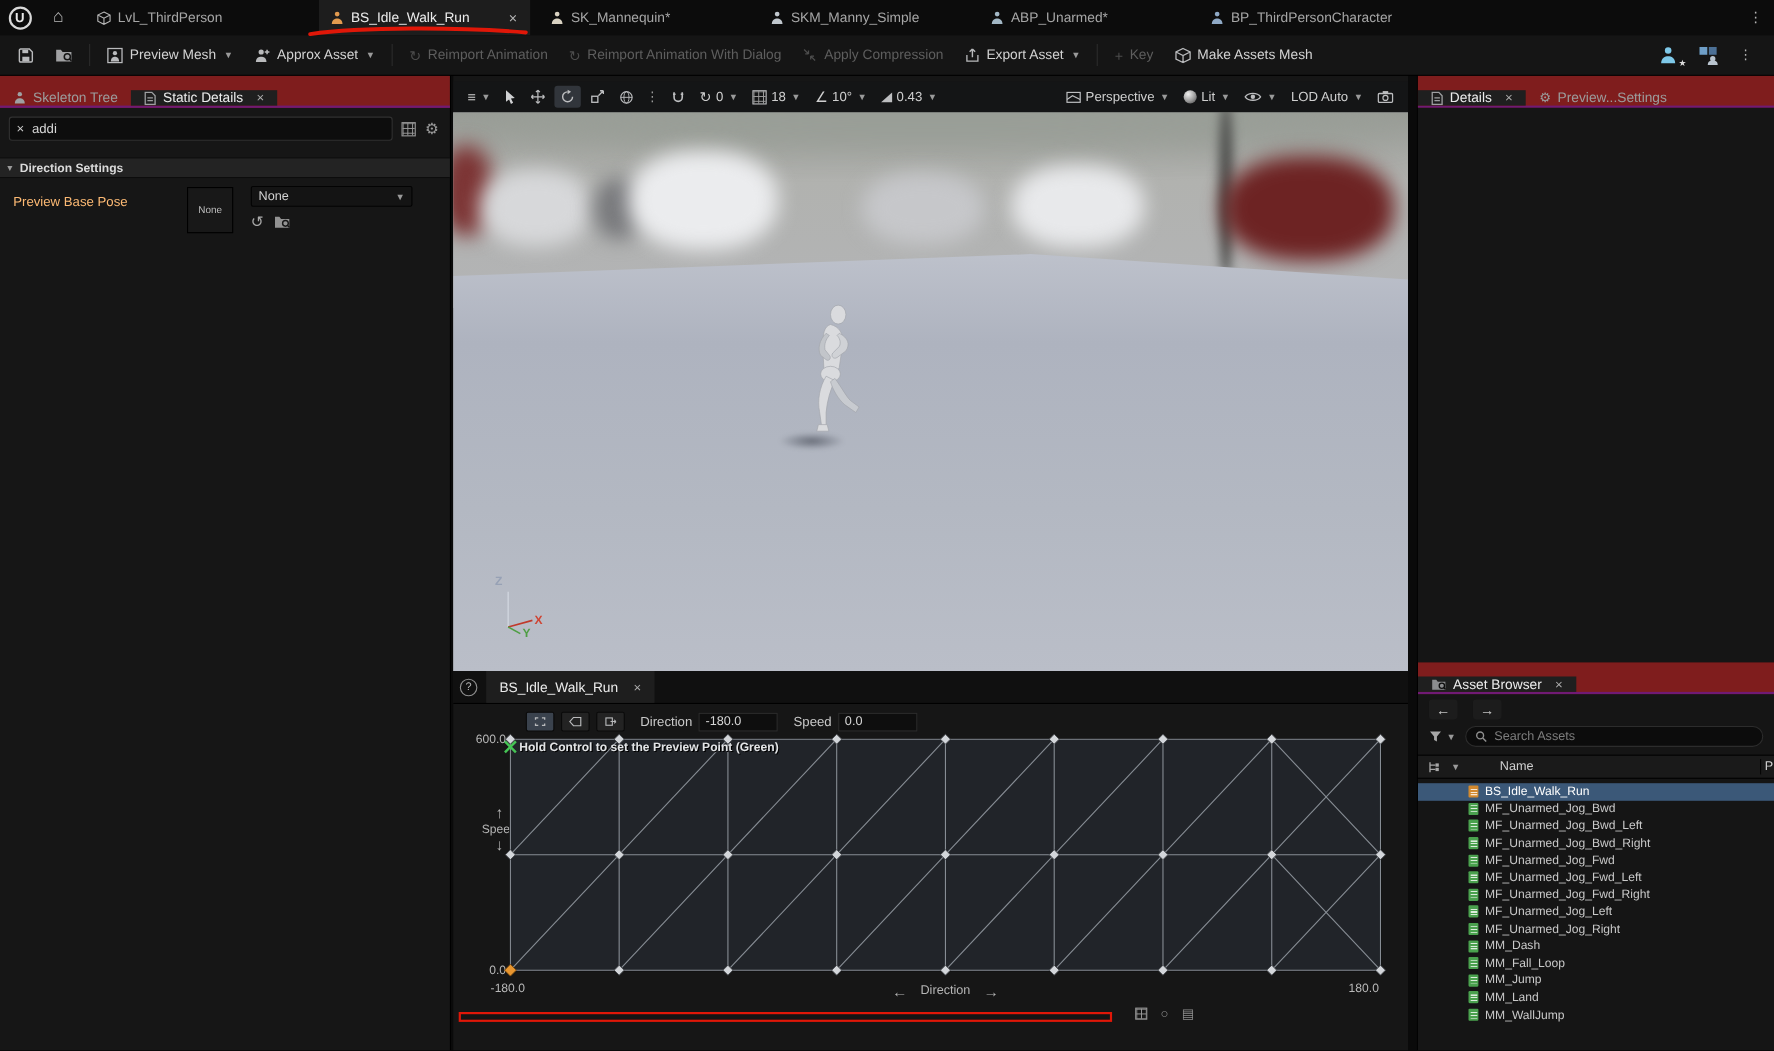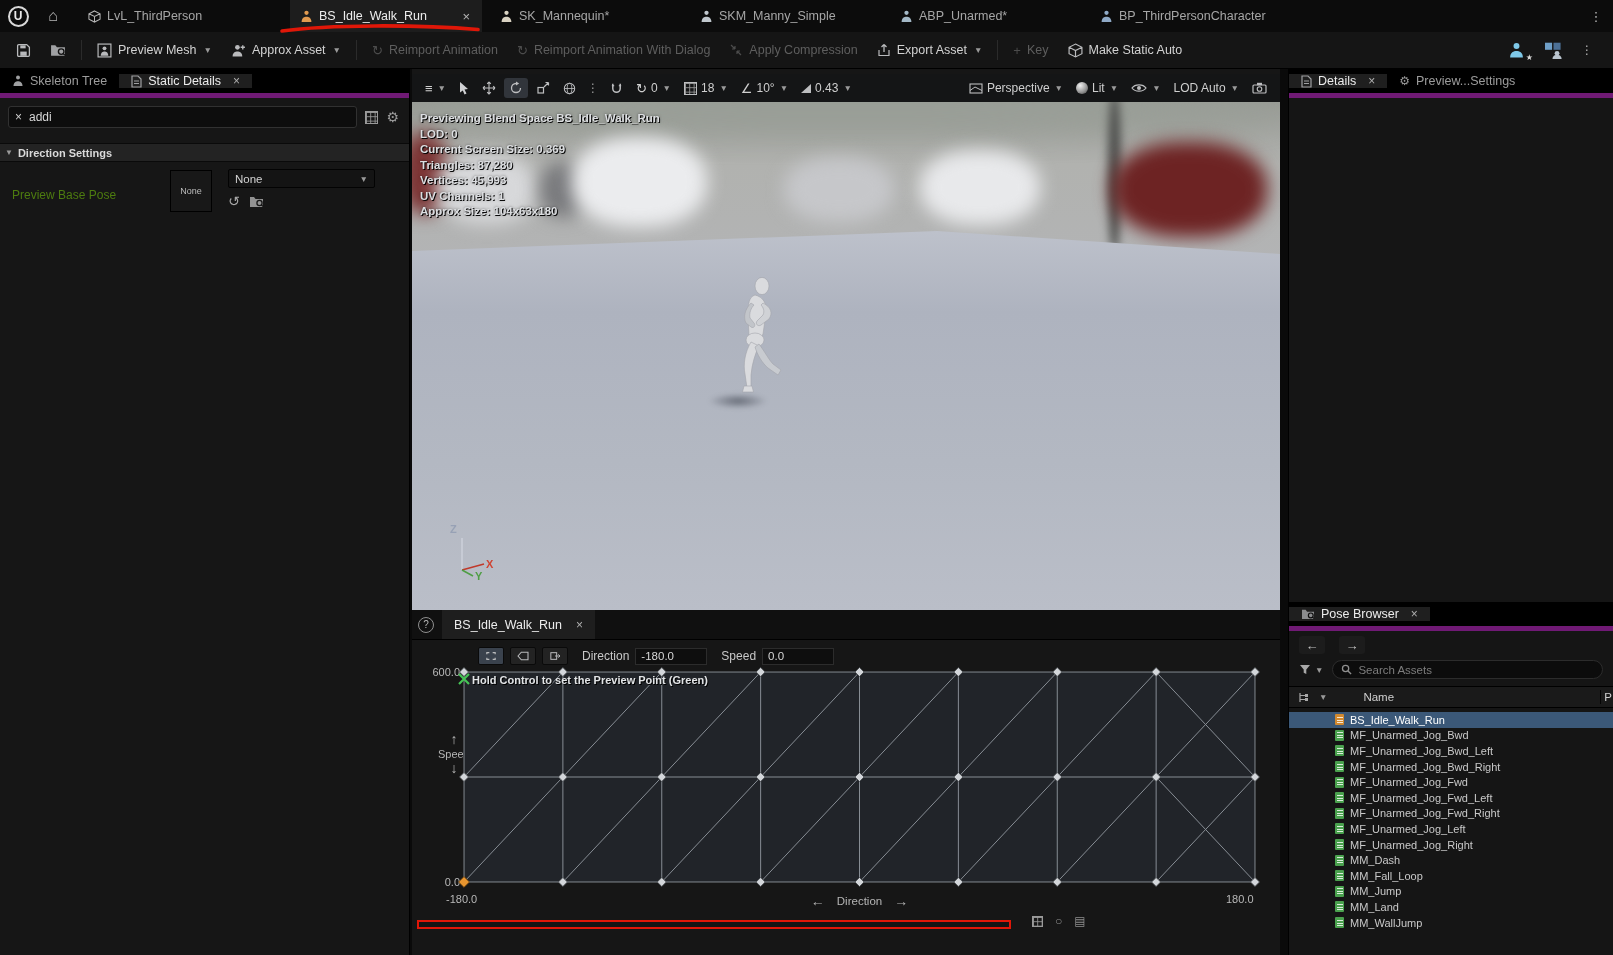--- a/index.html
+++ b/index.html
@@ -27,37 +27,37 @@
 .gly{font-size:13px;line-height:1}
 .chev{font-size:8.5px;color:#9a9a9a;margin-left:1px}
 .tbtn.disabled{color:#5e5e5e}
 .tbtn.disabled svg,.tbtn.disabled .gly{color:#4c4c4c}
 .sep{width:1px;height:20px;background:#2b2b2b;margin:0 4px;flex:none}
 .tb-spacer{flex:1}
 .tb-right{display:flex;align-items:center;gap:18px;margin-right:12px}
 .pr-wrap{position:relative;display:flex}
 .pr-wrap .star{position:absolute;right:-7px;bottom:-3px;font-size:8px;color:#dcdcdc}
 
-.ptabs{height:29px;background:#000000;display:flex;align-items:center;border-bottom:5px solid #701a75}
+.ptabs{height:29px;background:#7f1d1d;display:flex;align-items:flex-end;border-bottom:2px solid #701a75}
 .ptab{display:flex;align-items:center;gap:6px;padding:0 12px;color:#9c9c9c;font-size:12.5px;white-space:nowrap;overflow:hidden}
 .ptab.active{background:#1f1f1f;color:#ececec}
 .ptab svg{flex:none;color:#9fa0a2}
 .pclose{margin-left:6px;font-size:12px;color:#b0b0b0}
 
 .left-panel{position:absolute;left:0;top:69px;width:410px;height:886px;background:#161616;border-right:1px solid #000}
 .search-row{display:flex;align-items:center;gap:8px;padding:8px 10px 6px 8px}
 .search-field{flex:1;height:22px;background:#0d0d0d;border:1px solid #313131;border-radius:3px;display:flex;align-items:center;padding:0 6px;gap:7px}
 .search-field .clear{color:#cfcfcf;font-size:12px}
 .search-field input{flex:1;background:transparent;border:none;outline:none;color:#d6d6d6}
 .grid-ico{width:13px;height:13px;flex:none;border:1px solid #9a9a9a;background-image:linear-gradient(to right,#9a9a9a 1px,transparent 1px),linear-gradient(to bottom,#9a9a9a 1px,transparent 1px);background-size:4.33px 4.33px}
 .gear{font-size:14px;color:#9a9a9a;line-height:1}
 .section-hdr{margin-top:9px;height:19px;background:#232323;display:flex;align-items:center;gap:5px;padding:0 5px;font-size:11px;font-weight:bold;color:#dadada;border-top:1px solid #0a0a0a;border-bottom:1px solid #0a0a0a}
 .tri{font-size:8px;color:#9a9a9a}
 .pbp-row{position:relative;height:84px}
-.pbp-label{position:absolute;left:12px;top:26px;color:#4d7c0f}
+.pbp-label{position:absolute;left:12px;top:14px;color:#fdba74}
 .thumb{position:absolute;left:170px;top:8px;width:42px;height:42px;background:#181818;border:1px solid #000;display:flex;align-items:center;justify-content:center;font-size:9px;color:#bdbdbd}
 .pbp-dd{position:absolute;left:228px;top:7px;width:147px;height:19px;background:#141414;border:1px solid #030303;border-radius:2px;display:flex;align-items:center;padding:0 6px;font-size:11.5px;color:#d2d2d2}
 .pbp-dd .chev{margin-left:auto}
 .pbp-icons{position:absolute;left:228px;top:32px;display:flex;gap:9px;align-items:center;color:#a8a8a8}
 .undo{font-size:14px;line-height:1}
 
 .viewport{position:absolute;left:412px;top:69px;width:868px;height:541px;background:#161616}
 .vp-toolbar{position:absolute;left:0;top:5px;right:0;height:28px;background:#141516;display:flex;align-items:center;padding:0 8px;gap:3px;z-index:6;font-size:12px;color:#cfcfcf}
 .vbtn{display:flex;align-items:center;gap:4px;padding:3px 5px;border-radius:3px;white-space:nowrap}
 .vbtn svg{color:#bdbec0}
@@ -245,21 +245,21 @@
     </div>
     <div class="sep"></div>
     <div class="tbtn disabled">
       <span class="gly">+</span>
       <span>Key</span>
     </div>
     <div class="tbtn">
       <svg width="15" height="15" viewBox="0 0 14 14">
           <path d="M7 1 L13 4 V10 L7 13 L1 10 V4 Z M1 4 L7 7 L13 4 M7 7 V13" fill="none" stroke="currentColor" stroke-width="1.1"></path>
         </svg>
-      <span>Make Static Auto</span>
+      <span>Make Assets Mesh</span>
     </div>
     <div class="tb-spacer"></div>
     <div class="tb-right">
       <div class="pr-wrap">
         <svg width="19" height="17" viewBox="0 0 12 12">
             <circle cx="6" cy="2.8" r="2.1" fill="#7ec8e8"></circle>
             <path d="M1.5 11 C1.5 7.4 4 6.4 6 6.4 C8 6.4 10.5 7.4 10.5 11 Z" fill="#7ec8e8"></path>
           </svg>
         <span class="star">★</span>
       </div>
@@ -452,29 +452,20 @@
       </svg>
       <div class="gizmo">
         <svg width="56" height="60" viewBox="0 0 56 60">
           <line x1="14" y1="50" x2="14" y2="18" stroke="#ccd1da" stroke-width="1.5"></line>
           <line x1="14" y1="50" x2="36" y2="44" stroke="#c0392b" stroke-width="1.5"></line>
           <line x1="14" y1="50" x2="25" y2="56" stroke="#4f9e44" stroke-width="1.5"></line>
         </svg>
         <span class="gz" style="left:2px;top:3px;color:#97a1b5">Z</span>
         <span class="gz" style="left:38px;top:38px;color:#cf4433">X</span>
         <span class="gz" style="left:27px;top:50px;color:#4f9e44">Y</span>
-      </div>
-      <div class="stats">
-        <div>Previewing Blend Space BS_Idle_Walk_Run</div>
-        <div>LOD: 0</div>
-        <div>Current Screen Size: 0.369</div>
-        <div>Triangles: 87,280</div>
-        <div>Vertices: 45,993</div>
-        <div>UV Channels: 1</div>
-        <div>Approx Size: 104x63x180</div>
       </div>
     </div>
   </div>
 
   <div class="bs-panel">
     <div class="bs-tabs">
       <div class="help-circ">
           <span>?</span>
         </div>
       <div class="bs-tab">
@@ -612,21 +603,21 @@
   </div>
 
   <div class="asset-browser">
     <div class="ptabs">
       <div class="ptab active">
         <svg width="14" height="12" viewBox="0 0 15 13">
             <path d="M1 2 h4 l1.5 2 H14 v8 H1 Z" fill="currentColor" opacity=".85"></path>
             <circle cx="10.5" cy="8" r="2.6" fill="none" stroke="#0d0d0d" stroke-width="1.3"></circle>
             <line x1="12.3" y1="9.8" x2="14" y2="11.5" stroke="#0d0d0d" stroke-width="1.3"></line>
           </svg>
-        <span>Pose Browser</span>
+        <span>Asset Browser</span>
         <span class="pclose">×</span>
       </div>
     </div>
     <div class="ab-nav">
       <div class="nav-btn">
           <span>←</span>
         </div>
       <div class="nav-btn">
           <span>→</span>
         </div>

